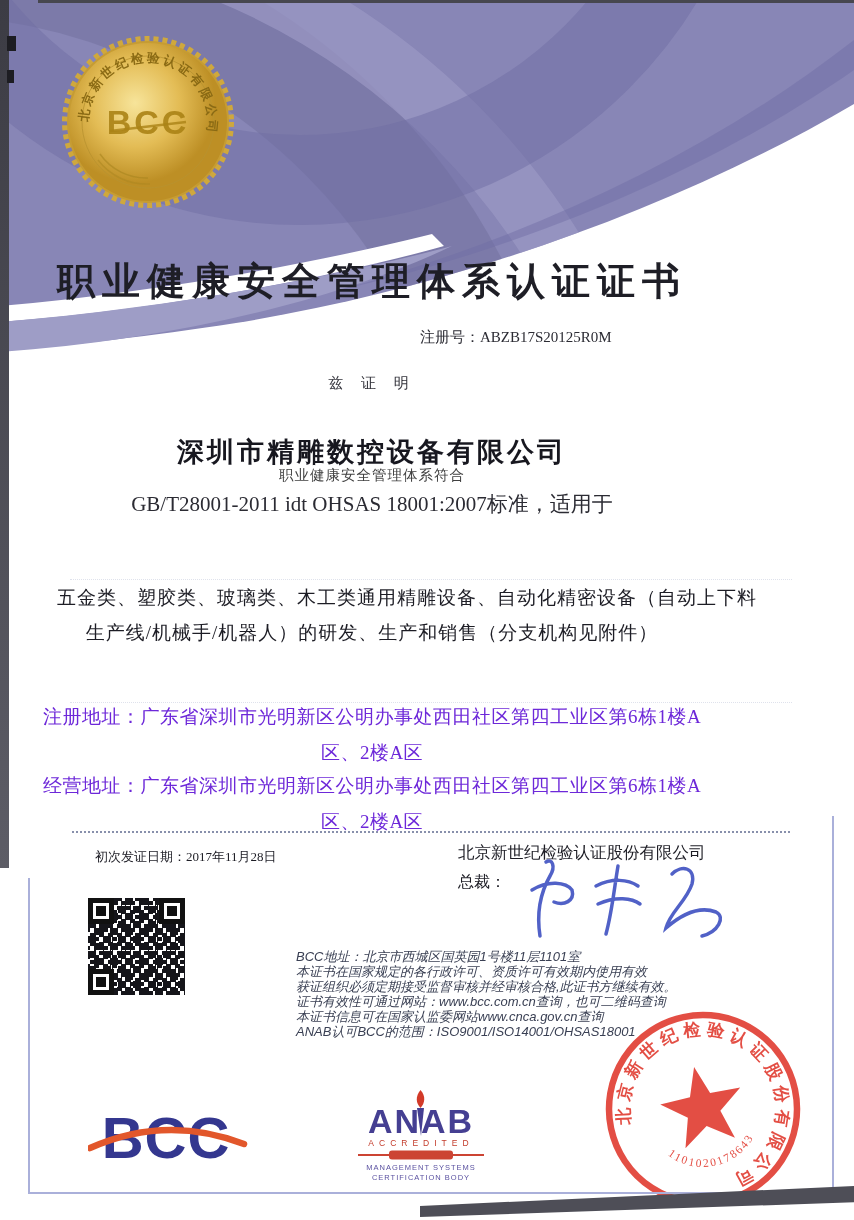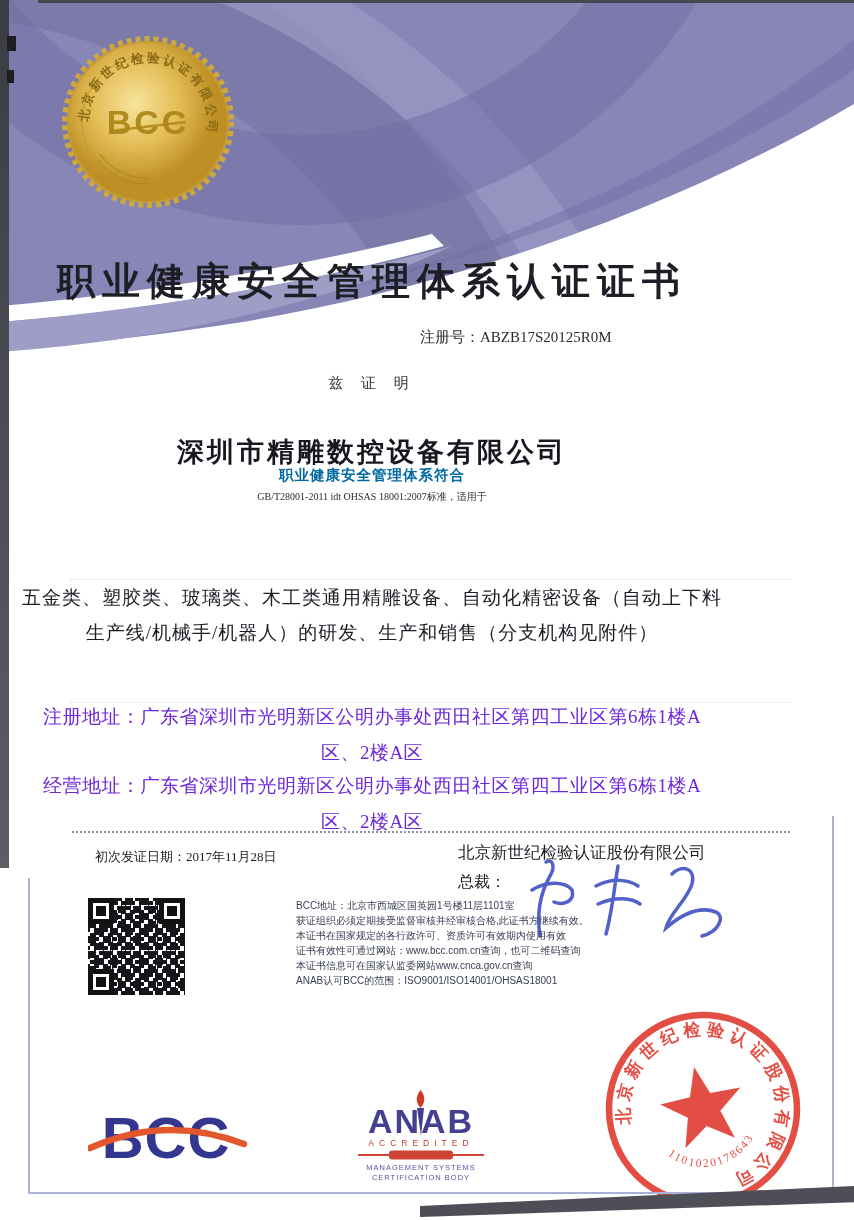--- a/index.html
+++ b/index.html
@@ -23,44 +23,44 @@
   .frame-bottom{left:28px;top:1192px;width:806px;height:2px;background:#aab0da;}
   
   .band{left:0;top:0;}
   .medal{left:58px;top:30px;}
   
   .center{left:0;width:744px;text-align:center;}
   .title{top:256px;font-size:38px;font-weight:700;letter-spacing:7px;color:#1e1e26;}
   .regblock{left:420px;top:326px;font-size:15px;line-height:22px;color:#2b2b33;}
   .certify{top:374px;font-size:15px;letter-spacing:7px;color:#33333b;}
   .company{top:402px;font-size:27px;font-weight:700;letter-spacing:3px;color:#17171f;margin-top:32px;}
-  .sysline{top:466px;font-size:14.5px;letter-spacing:1px;color:#0369a1;font-weight:bold;}
-  .stdline{top:490px;font-size:10px;color:#2b2b33;}
+  .sysline{top:466px;font-size:14.5px;letter-spacing:1px;color:#404040;}
+  .stdline{top:490px;font-size:21px;color:#2b2b33;}
   .faintline{height:0;border-top:1px dotted #dfe2ec;}
-  .scope1{top:585px;font-size:19px;letter-spacing:1px;color:#1d1d25;}
+  .scope1{top:585px;font-size:19px;letter-spacing:1px;color:#1d1d25;padding-left:35px;}
   .scope2{top:620px;font-size:19px;letter-spacing:1px;color:#1d1d25;}
   .addr{font-size:19px;letter-spacing:0.5px;color:#6d28d9;}
   .addr1{top:704px;} .addr2{top:740px;} .addr3{top:773px;} .addr4{top:809px;}
   .sep{left:72px;top:831px;width:718px;height:0;border-top:2px dotted #8890ac;}
   .dates{left:95px;top:842px;font-size:13px;line-height:29px;color:#1d1d25;}
   .issuer{left:458px;top:842px;font-size:16.5px;color:#1d1d25;}
   .president{left:458px;top:872px;font-size:16px;color:#1d1d25;text-align:center;}
   .signature{left:520px;top:846px;}
   
   .qr{left:88px;top:898px;width:97px;height:97px;
     background-image:
       repeating-conic-gradient(#15151a 0% 25%, rgba(255,255,255,0) 0% 50%),
       repeating-conic-gradient(#15151a 0% 25%, #ffffff 0% 50%);
     background-size:9px 9px,15px 15px;
     background-position:2px 3px,0 0;}
   .finder{position:absolute;width:26px;height:26px;background:#fff;border:5px solid #111;box-sizing:border-box;}
   .finder::after{content:"";position:absolute;inset:3px;background:#111;}
   .f-tl{left:0;top:0;} .f-tr{right:0;top:0;} .f-bl{left:0;bottom:0;}
-  .fineprint{left:296px;top:899px;font-size:10px;line-height:14.9px;color:#3a4054;
-    font-family:"Liberation Sans","DejaVu Sans",sans-serif;}
+  .fineprint{left:296px;top:950px;font-size:13px;line-height:14.9px;color:#3a4054;
+    font-family:"Liberation Sans","DejaVu Sans",sans-serif;font-style:italic;}
   
   .stamp{left:596px;top:1000px;}
   .bcclogo{left:88px;top:1096px;}
   .anablogo{left:336px;top:1088px;}
 </style>
 </head>
 <body>
 
 <svg class="abs band" width="854" height="400" viewBox="0 0 854 400">
   <defs>
@@ -139,22 +139,22 @@
 </svg>
 
 <div class="abs qr">
   <div class="finder f-tl"></div>
   <div class="finder f-tr"></div>
   <div class="finder f-bl"></div>
 </div>
 
 <div class="abs fineprint">
   <div>BCC地址：北京市西城区国英园1号楼11层1101室</div>
+  <div>本证书在国家规定的各行政许可、资质许可有效期内使用有效</div>
   <div>获证组织必须定期接受监督审核并经审核合格,此证书方继续有效。</div>
-  <div>本证书在国家规定的各行政许可、资质许可有效期内使用有效</div>
   <div>证书有效性可通过网站：www.bcc.com.cn查询，也可二维码查询</div>
   <div>本证书信息可在国家认监委网站www.cnca.gov.cn查询</div>
   <div>ANAB认可BCC的范围：ISO9001/ISO14001/OHSAS18001</div>
 </div>
 
 <svg class="abs stamp" width="214" height="218" viewBox="0 0 214 218">
   <defs>
     <path id="sealring" d="M107,109 m-74,0 a74,74 0 1,1 148,0 a74,74 0 1,1 -148,0"></path>
     <path id="sealnum" d="M107,109 m-58,0 a58,58 0 0,0 116,0"></path>
   </defs>

